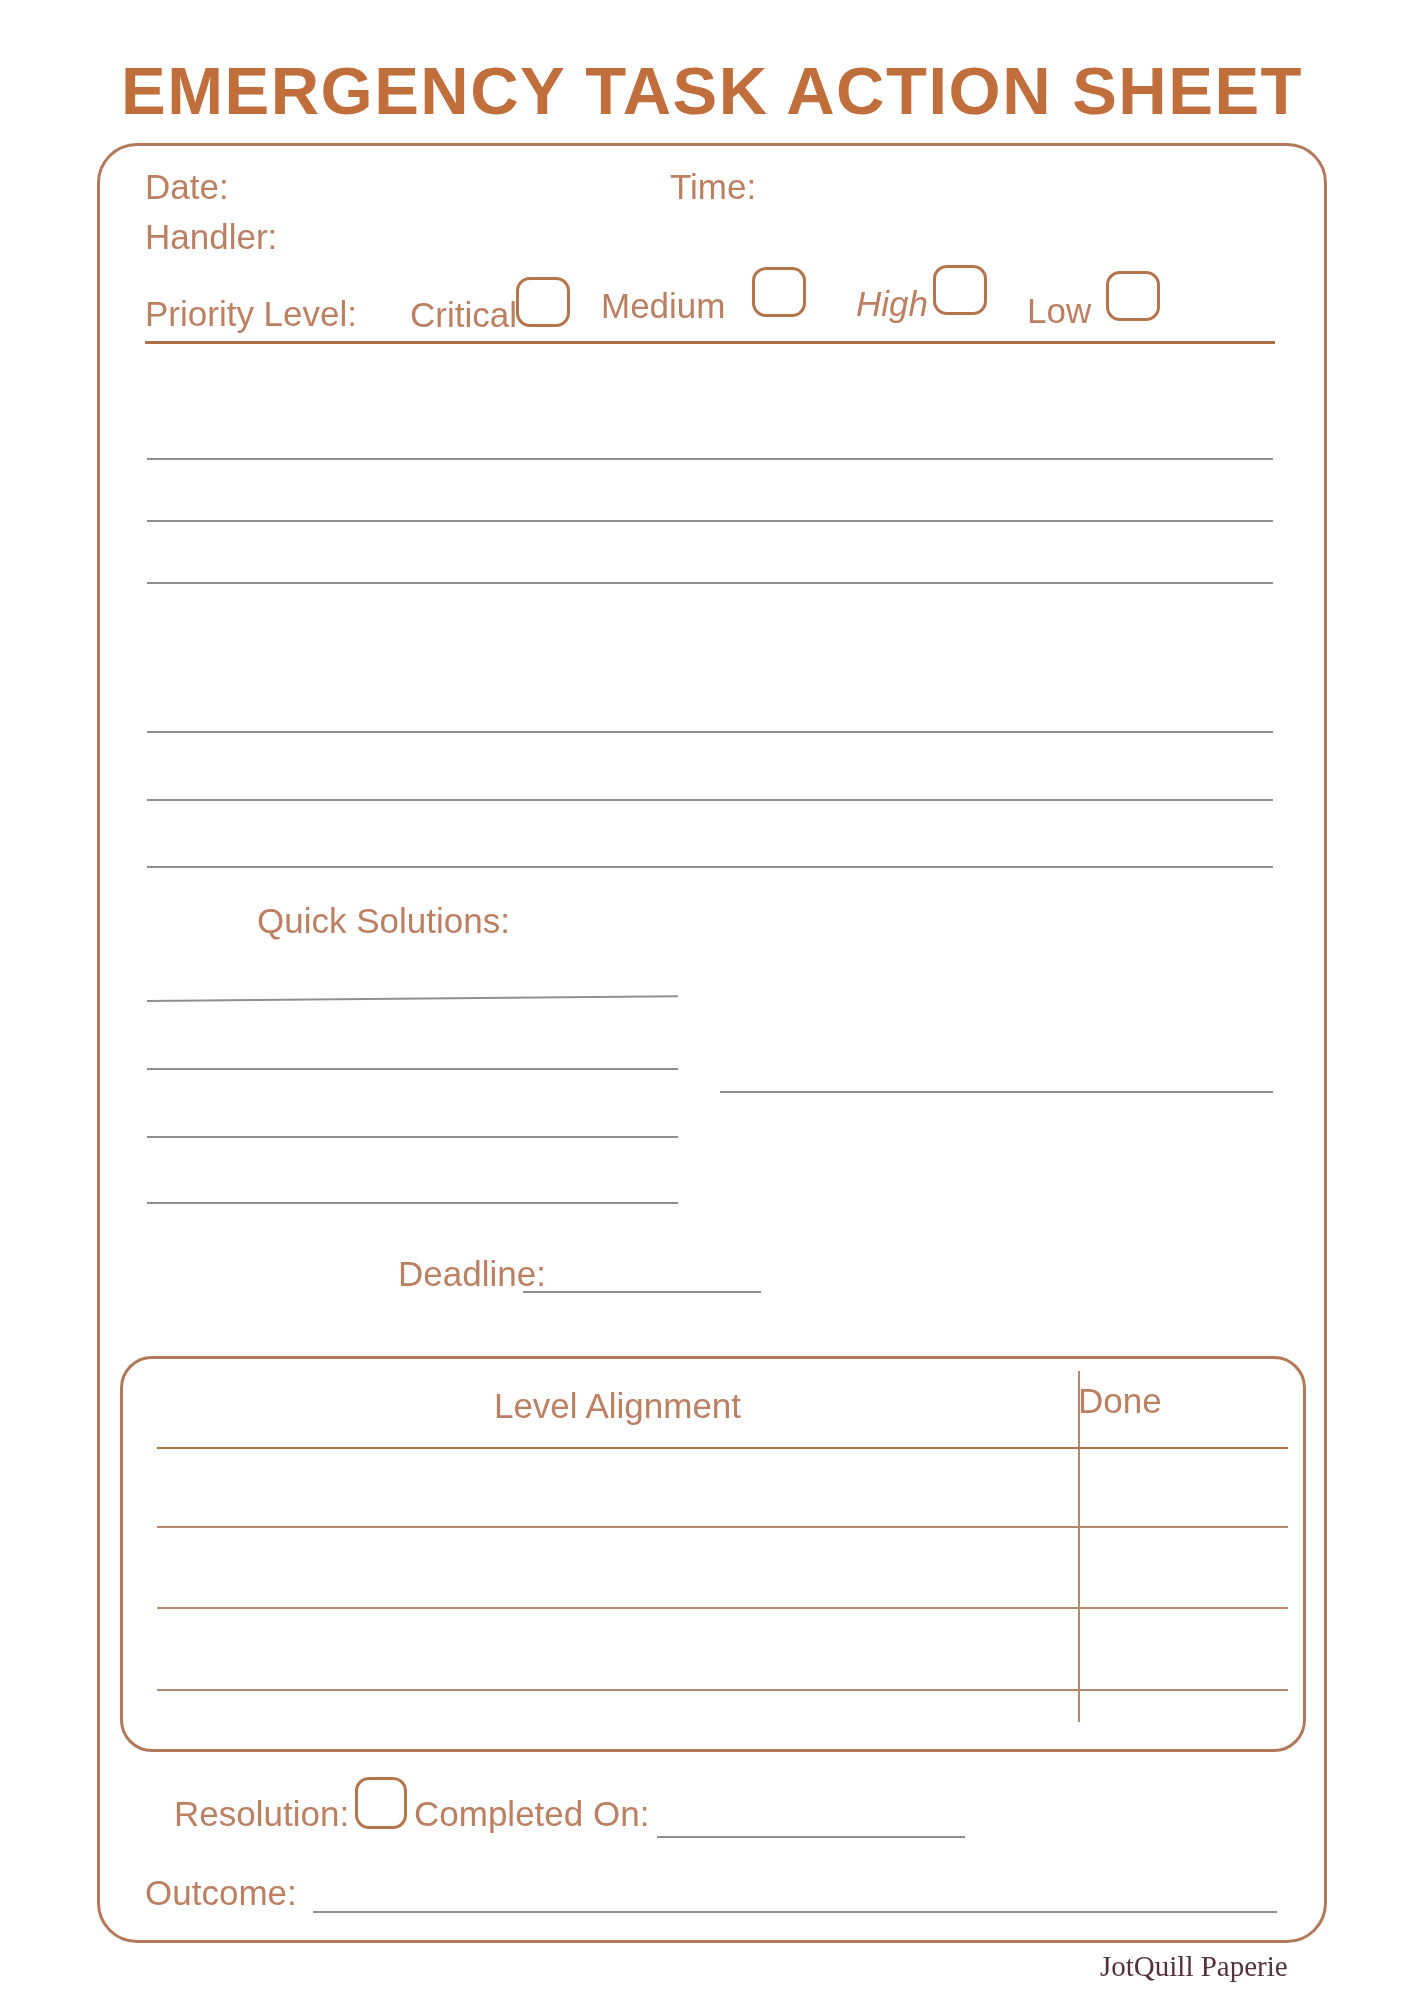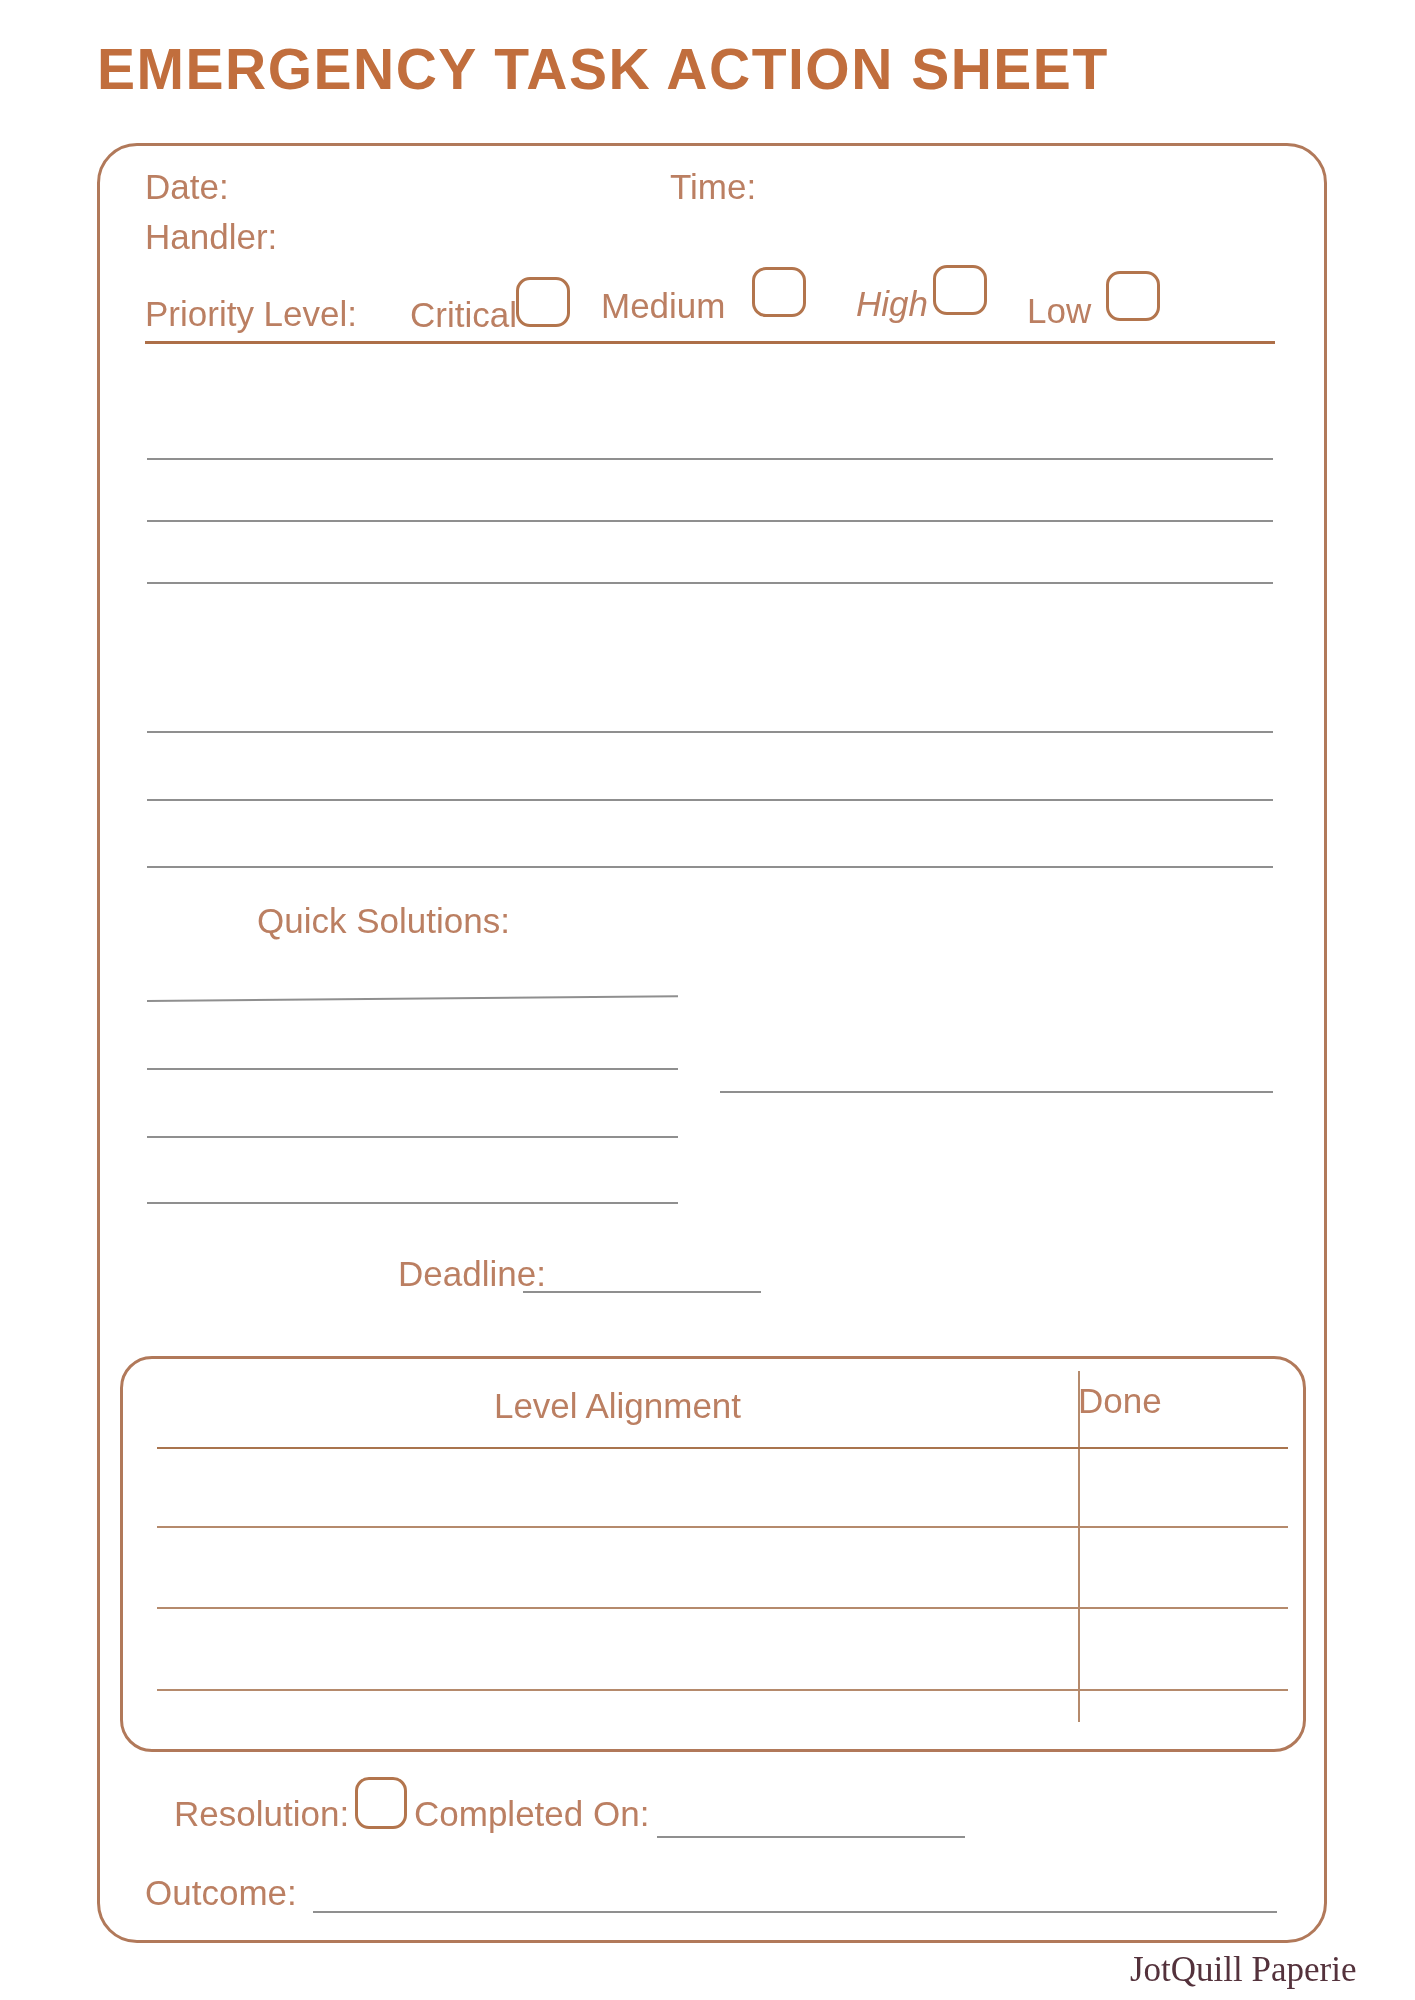--- a/index.html
+++ b/index.html
@@ -4,23 +4,23 @@
 <style>
   html,body{margin:0;padding:0;background:#ffffff;}
   .page{
     position:relative;
     width:1415px;height:2000px;
     background:#ffffff;
     font-family:"Liberation Sans",sans-serif;
     overflow:hidden;
   }
   .title{
-    position:absolute;left:97px;top:36px;width:1230px;
-    margin:0;text-align:left;
-    font-size:57px;font-weight:bold;letter-spacing:1.5px;
+    position:absolute;left:97px;top:52px;width:1230px;
+    margin:0;text-align:center;
+    font-size:67px;font-weight:bold;letter-spacing:1.5px;
     color:#c16e3d;white-space:nowrap;
   }
   .main-box{
     position:absolute;left:97px;top:143px;width:1230px;height:1800px;
     box-sizing:border-box;border:3.5px solid #b1795a;border-radius:40px;
   }
   .lbl{
     position:absolute;font-size:35px;color:#bb7f62;
     white-space:nowrap;line-height:1.2;
   }
@@ -49,22 +49,22 @@
   }
   .vdivider{
     position:absolute;left:1078px;top:1371px;width:0;height:351px;
     border-left:2px solid #b58a6c;
   }
   .header-underline{
     position:absolute;left:157px;top:1447px;width:1131px;height:0;
     border-top:2.5px solid #a9744e;
   }
   .footer{
-    position:absolute;left:1130px;top:1950px;
-    font-family:"Liberation Serif",serif;font-size:35px;color:#54323c;
+    position:absolute;left:1100px;top:1950px;
+    font-family:"Liberation Serif",serif;font-size:29px;color:#54323c;
     white-space:nowrap;
   }
   .slant1{transform:rotate(-0.5deg);transform-origin:left center;}
 </style>
 </head>
 <body>
 
 <div class="page">
 
   <h1 class="title">EMERGENCY TASK ACTION SHEET</h1>

